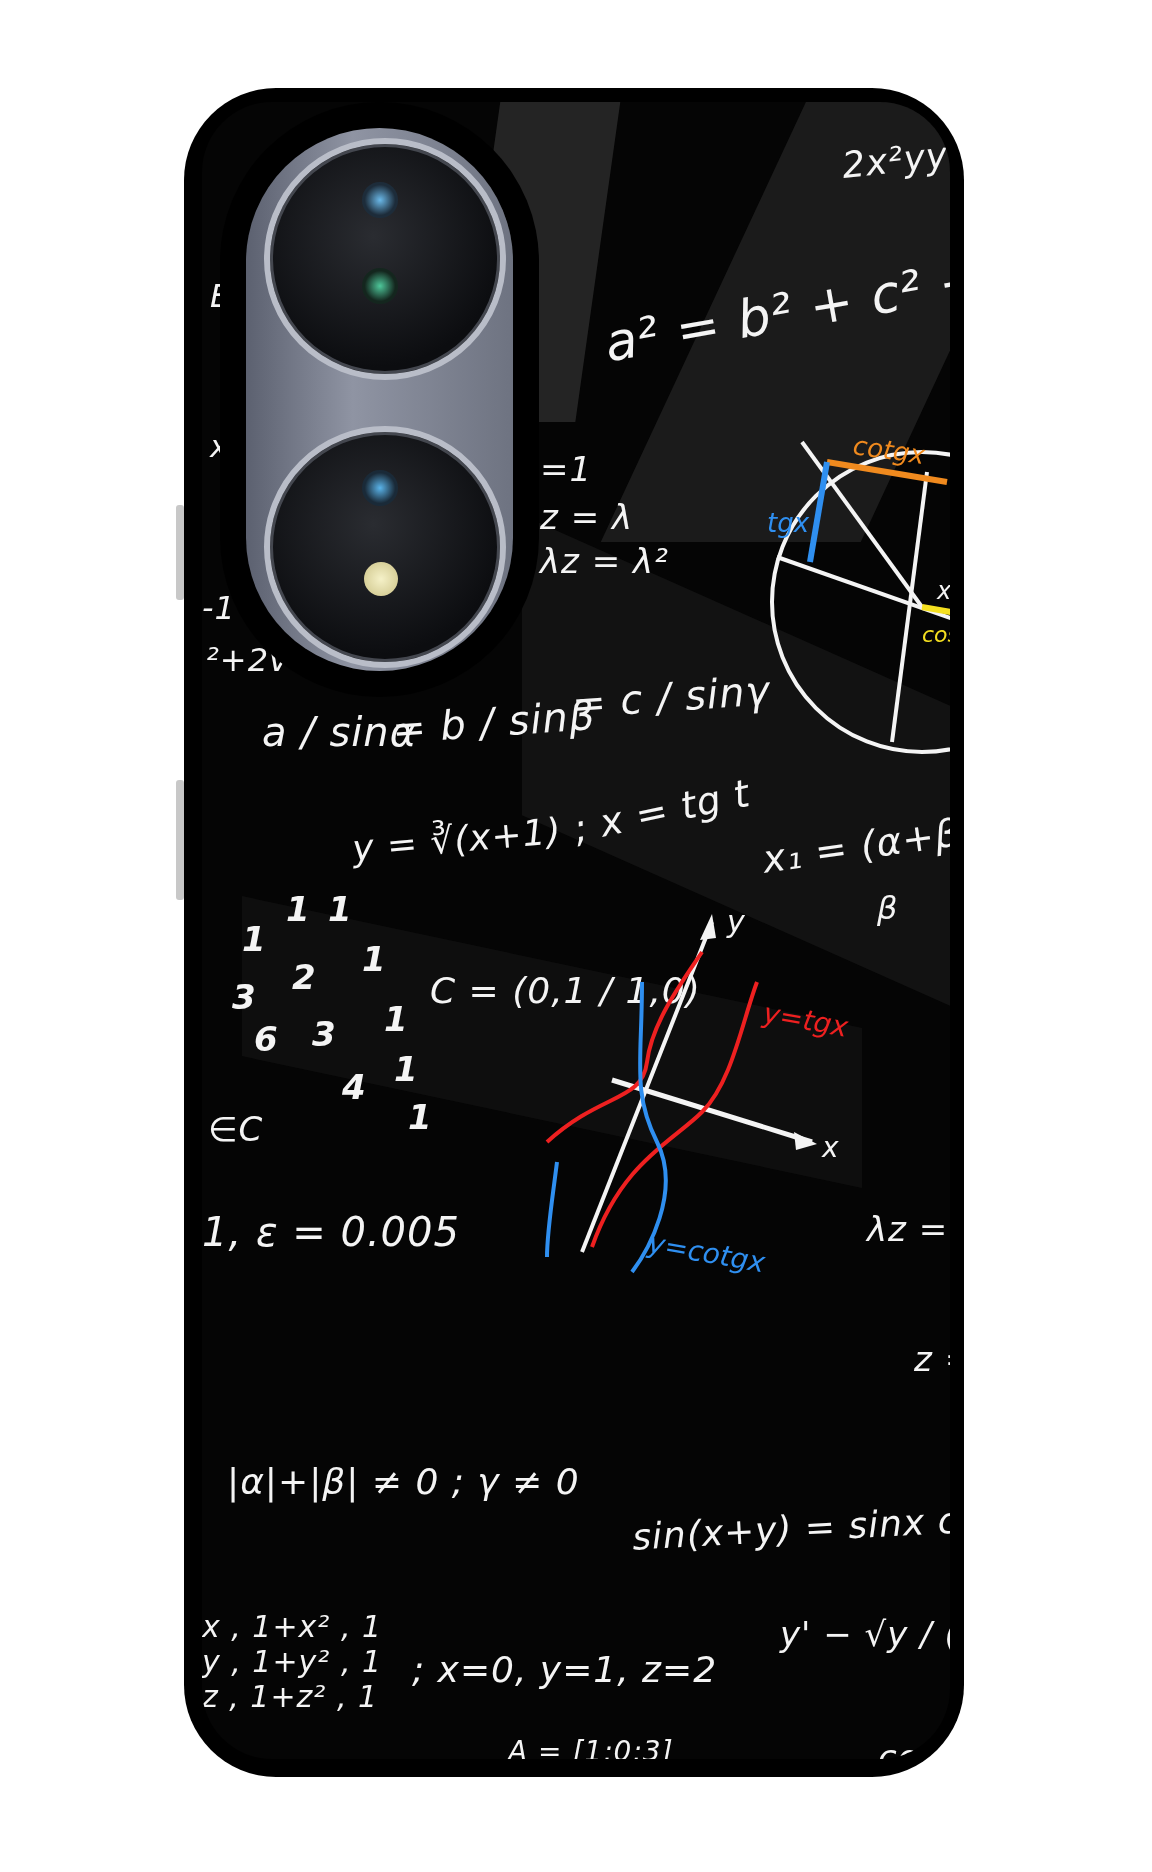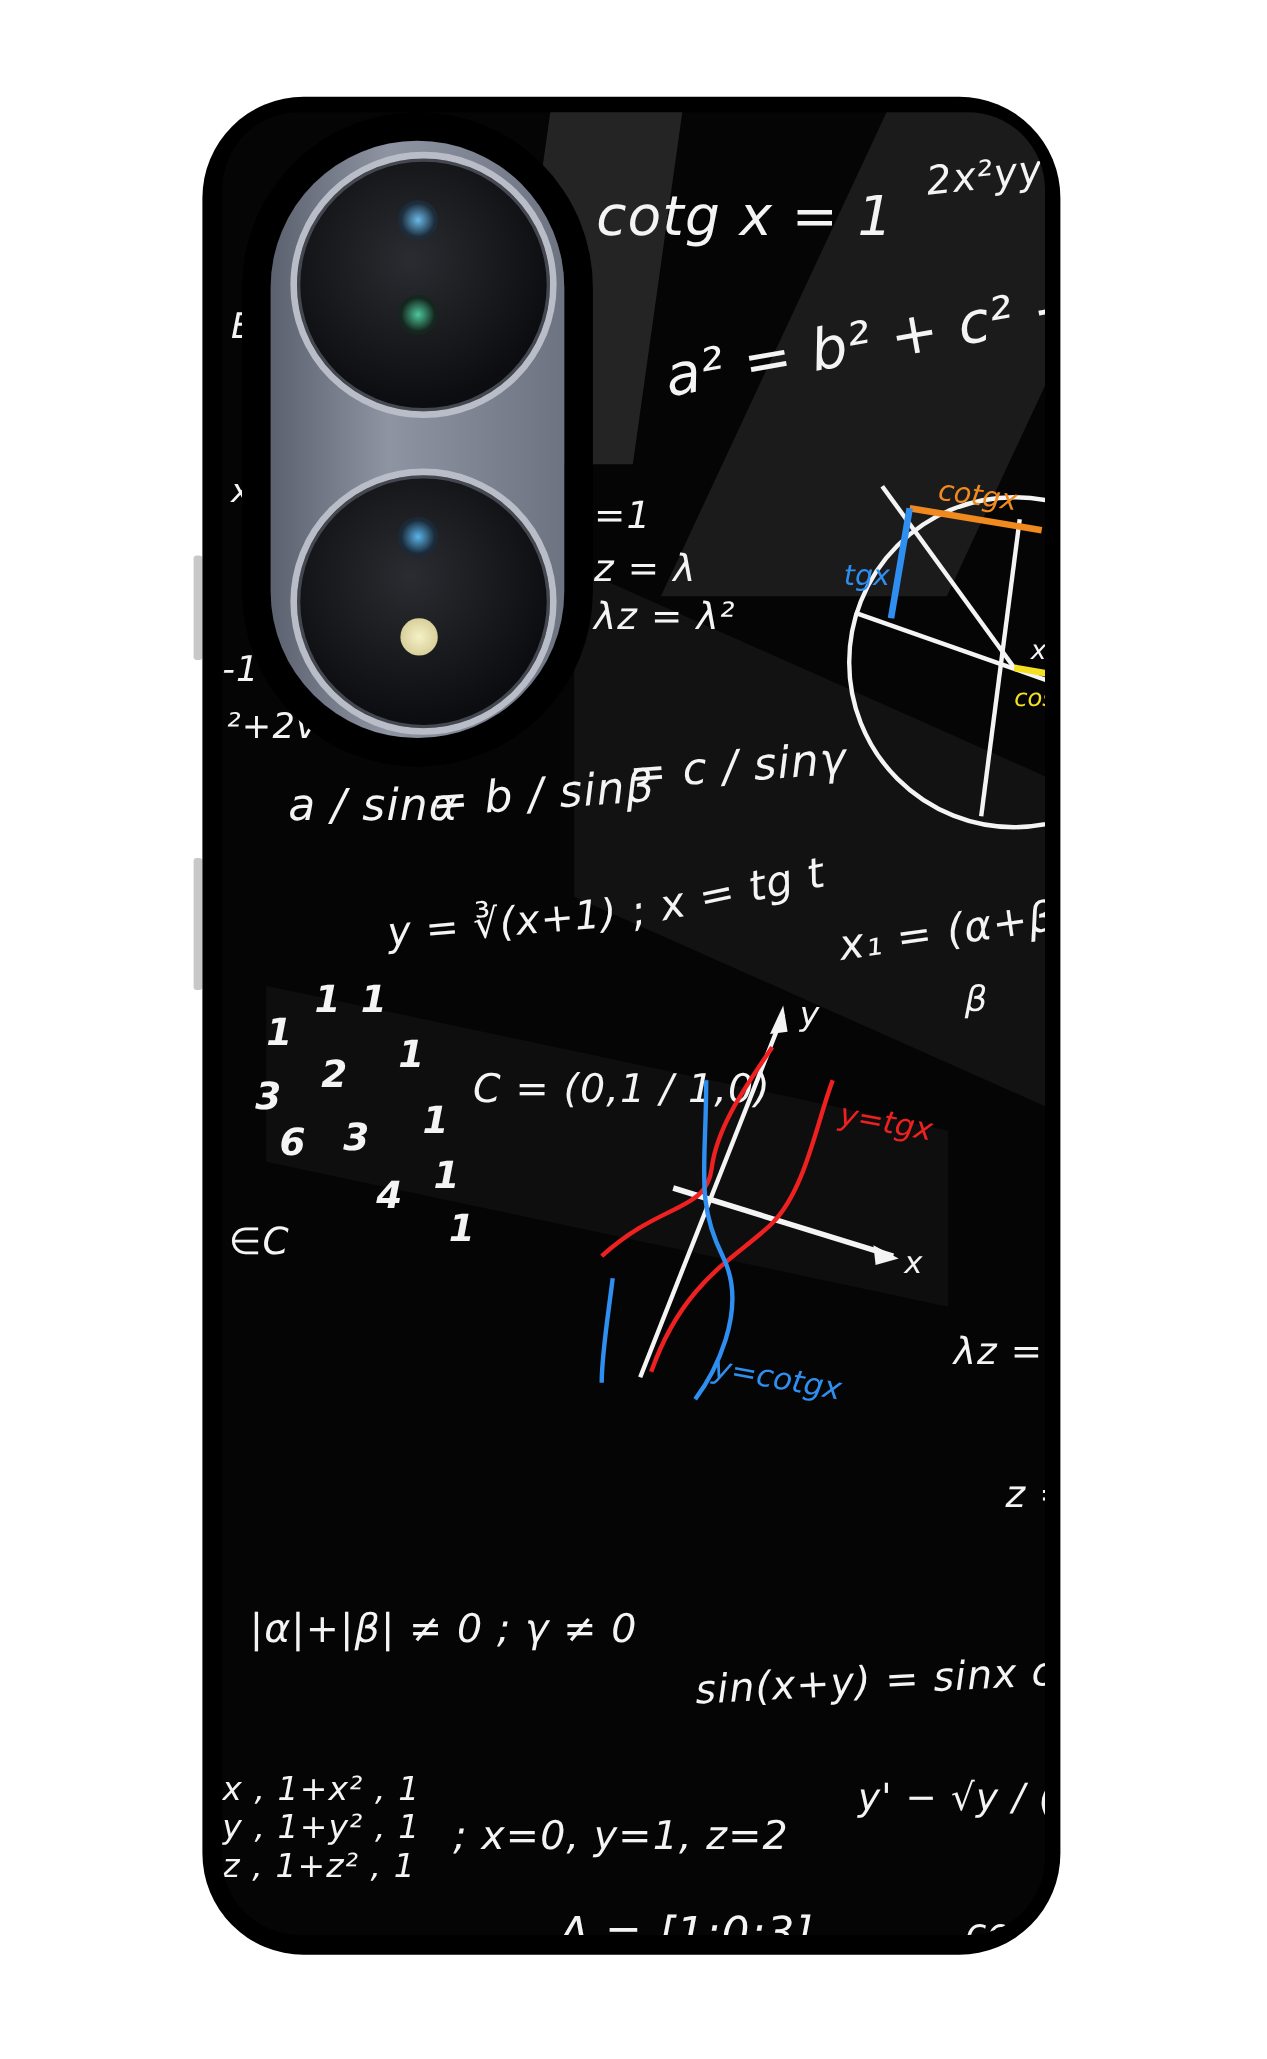--- a/index.html
+++ b/index.html
@@ -24,21 +24,20 @@
 
 <div class="case">
   <div class="board">
 
     <div class="shade" style="left:280px;top:-60px;width:120px;height:380px;transform:skewX(-8deg);"></div>
     <div class="shade" style="left:520px;top:-80px;width:260px;height:520px;transform:skewX(-25deg);opacity:.6;"></div>
     <div class="shade" style="left:320px;top:520px;width:480px;height:300px;transform:skewY(24deg);opacity:.35;"></div>
     <div class="shade" style="left:40px;top:860px;width:620px;height:160px;transform:skewY(12deg);opacity:.25;"></div>
 
     <div class="eq" style="left:640px;top:40px;font-size:36px;transform:rotate(-6deg);">2x²yy'</div>
-    <div class="eq" style="left:340px;top:70px;font-size:50px;">cotg x = 1</div>
     <div class="eq" style="left:400px;top:178px;font-size:52px;transform:rotate(-10deg);">a² = b² + c² − 2</div>
     <div class="eq" style="left:8px;top:178px;font-size:32px;">E</div>
     <div class="eq" style="left:338px;top:350px;font-size:34px;">=1</div>
     <div class="eq" style="left:338px;top:398px;font-size:34px;">z = λ</div>
     <div class="eq" style="left:338px;top:442px;font-size:34px;">λz = λ²</div>
     <div class="eq" style="left:8px;top:330px;font-size:30px;">x</div>
     <div class="eq" style="left:0px;top:490px;font-size:32px;">-1</div>
     <div class="eq" style="left:4px;top:542px;font-size:32px;">²+2v</div>
 
     <div class="eq" style="left:60px;top:610px;font-size:40px;">a / sinα</div>
@@ -59,31 +58,32 @@
     <div class="eq" style="left:30px;top:878px;font-size:34px;font-weight:bold;">3</div>
     <div class="eq" style="left:160px;top:840px;font-size:34px;font-weight:bold;">1</div>
     <div class="eq" style="left:52px;top:920px;font-size:34px;font-weight:bold;">6</div>
     <div class="eq" style="left:110px;top:915px;font-size:34px;font-weight:bold;">3</div>
     <div class="eq" style="left:182px;top:900px;font-size:34px;font-weight:bold;">1</div>
     <div class="eq" style="left:140px;top:968px;font-size:34px;font-weight:bold;">4</div>
     <div class="eq" style="left:192px;top:950px;font-size:34px;font-weight:bold;">1</div>
     <div class="eq" style="left:206px;top:998px;font-size:34px;font-weight:bold;">1</div>
     <div class="eq" style="left:6px;top:1010px;font-size:34px;">∈C</div>
 
+    <div class="eq" style="left:0px;top:1110px;font-size:40px;">1, ε = 0.005</div>
     <div class="eq" style="left:665px;top:1110px;font-size:34px;">λz = i</div>
     <div class="eq" style="left:712px;top:1240px;font-size:34px;">z =</div>
     <div class="eq" style="left:25px;top:1362px;font-size:36px;">|α|+|β| ≠ 0 ; γ ≠ 0</div>
     <div class="eq" style="left:430px;top:1408px;font-size:36px;transform:rotate(-3deg);">sin(x+y) = sinx cos</div>
 
     <div class="eq" style="left:0px;top:1510px;font-size:30px;">x , 1+x² , 1</div>
     <div class="eq" style="left:0px;top:1545px;font-size:30px;">y , 1+y² , 1</div>
     <div class="eq" style="left:0px;top:1580px;font-size:30px;">z , 1+z² , 1</div>
     <div class="eq" style="left:210px;top:1550px;font-size:36px;">; x=0, y=1, z=2</div>
     <div class="eq" style="left:578px;top:1515px;font-size:34px;">y' − √y / (x+2) =</div>
-    <div class="eq" style="left:306px;top:1636px;font-size:40px;text-align:right;">A = [1;0;3]</div>
+    <div class="eq" style="left:306px;top:1636px;font-size:28px;text-align:right;">A = [1;0;3]</div>
     <div class="eq" style="left:676px;top:1638px;font-size:34px;text-align:right;">cosφ</div>
 
     <svg class="svgwrap" width="748" height="1657" viewBox="0 0 748 1657">
 
       <circle cx="720" cy="500" r="150" fill="none" stroke="#f4f4f4" stroke-width="4"></circle>
       <line x1="575" y1="455" x2="760" y2="520" stroke="#f4f4f4" stroke-width="4"></line>
       <line x1="600" y1="340" x2="720" y2="505" stroke="#f4f4f4" stroke-width="4"></line>
       <line x1="725" y1="370" x2="690" y2="640" stroke="#f4f4f4" stroke-width="4"></line>
       <line x1="625" y1="360" x2="745" y2="380" stroke="#f08a1e" stroke-width="6"></line>
       <line x1="625" y1="360" x2="608" y2="460" stroke="#2f8ff0" stroke-width="6"></line>

